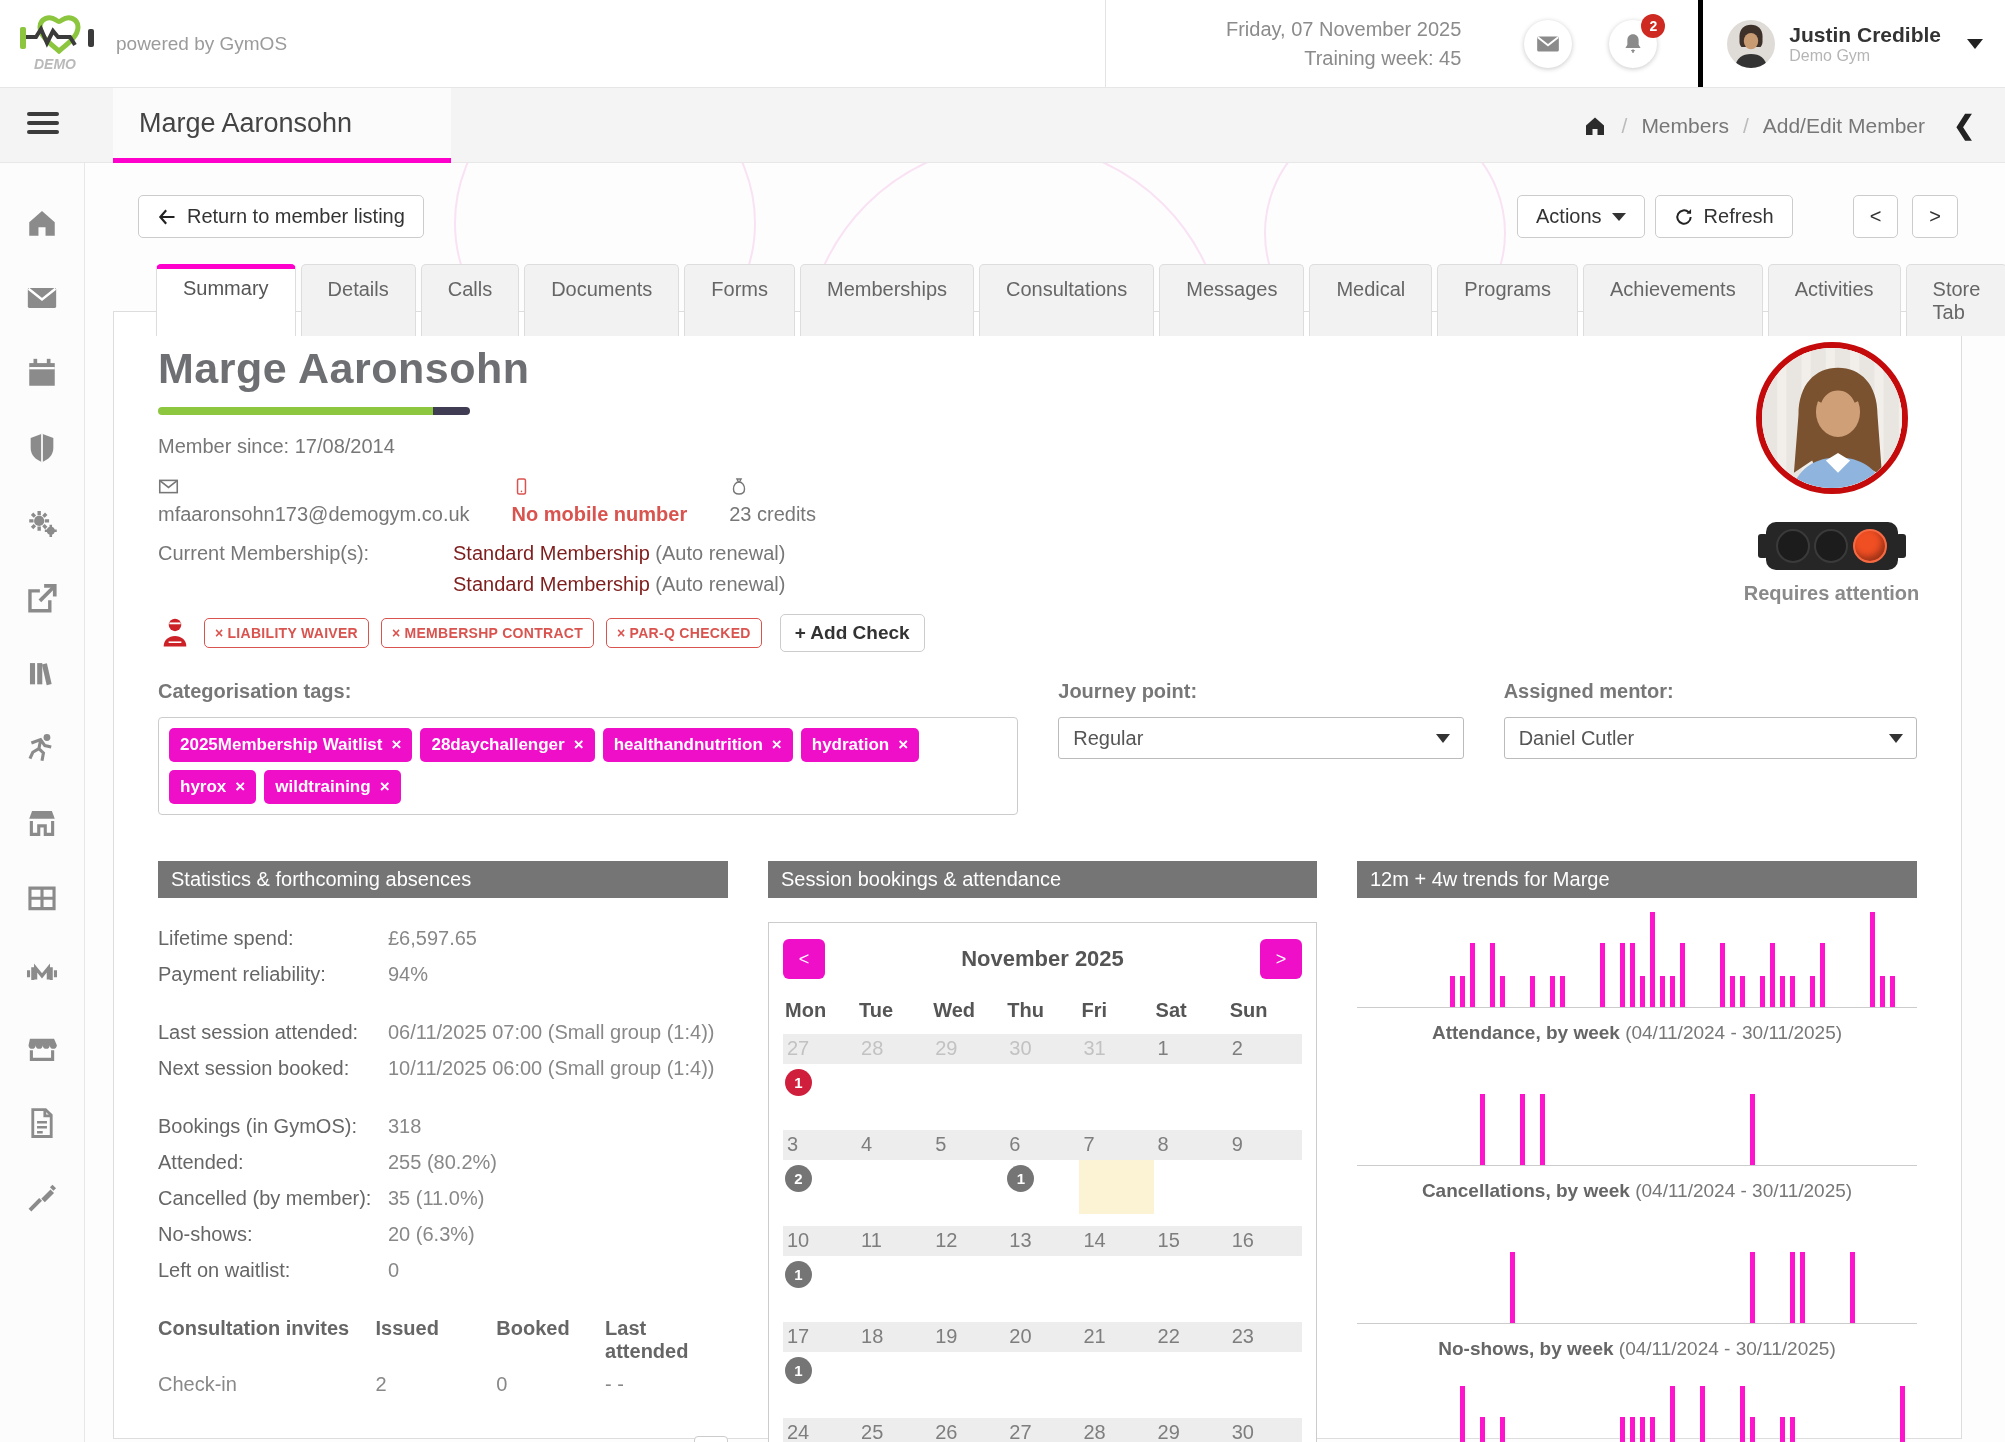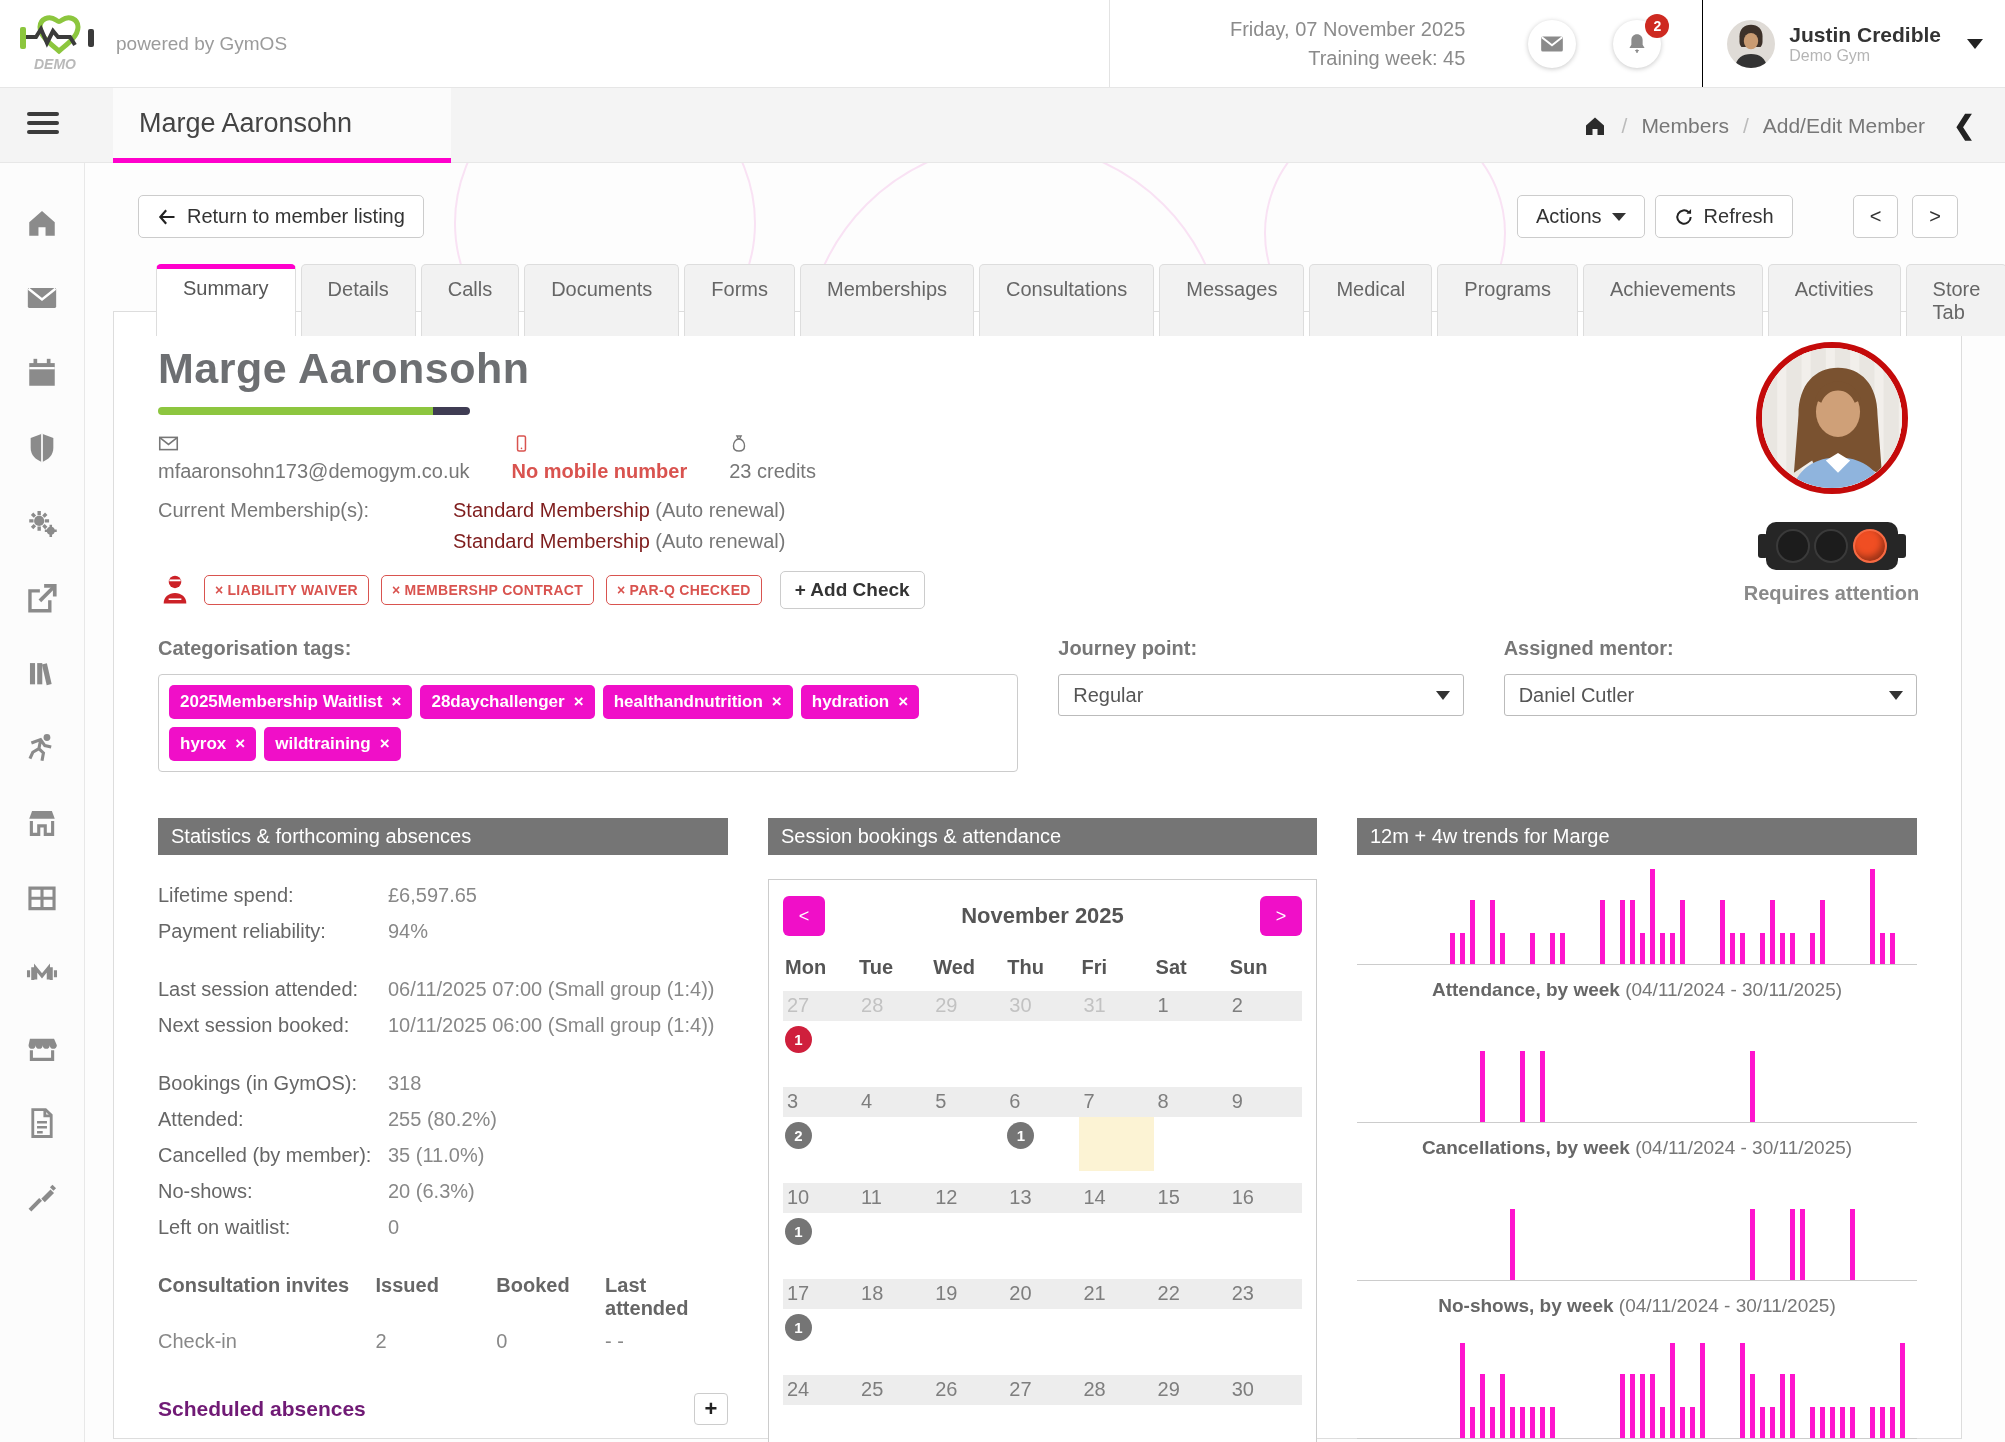--- a/index.html
+++ b/index.html
@@ -7,21 +7,21 @@
   body { font-family:"Liberation Sans", sans-serif; background:#fdfdfd; color:#666; position:relative; }
 
   
   .top-header { position:absolute; top:0; left:0; width:2005px; height:88px; background:#fff; border-bottom:1px solid #e6e6e6; display:flex; align-items:center; z-index:30; }
   .logo-wrap { display:flex; align-items:center; margin-left:16px; }
   .powered { color:#9b9b9b; font-size:19px; margin-left:14px; }
   .hdr-right { margin-left:auto; display:flex; align-items:center; height:100%;gap:19px; }
   .date-block { border-left:1px solid #e3e3e3; height:100%; display:flex; flex-direction:column; justify-content:center; align-items:flex-end; padding:0 26px 0 120px; color:#8b8b8b; font-size:20px; line-height:1.45; }
   .circle-btn { width:48px; height:48px; border-radius:50%; background:#fff; box-shadow:0 1px 5px rgba(0,0,0,.22); display:flex; align-items:center; justify-content:center; margin-left:18px; position:relative; cursor:pointer; }
   .bell-badge { position:absolute; top:-6px; right:-8px; background:#ce2a21; color:#fff; min-width:24px; height:24px; border-radius:12px; font-size:14px; font-weight:bold; display:flex; align-items:center; justify-content:center; padding:0 6px; }
-  .user-block { border-left:1px solid #000000; height:100%; display:flex; align-items:center; padding:0 22px 0 24px; margin-left:22px; }
+  .user-block { border-left:5px solid #000000; height:100%; display:flex; align-items:center; padding:0 22px 0 24px; margin-left:22px; }
   .avatar-sm { width:48px; height:48px; border-radius:50%; overflow:hidden; flex:0 0 48px; }
   .user-names { margin-left:14px; }
   .user-name { font-size:21px; color:#333; font-weight:bold; }
   .user-org { font-size:16px; color:#b5b5b5; }
   .caret-down { width:0; height:0; border-left:8px solid transparent; border-right:8px solid transparent; border-top:10px solid #222; margin-left:26px; cursor:pointer; }
 
   
   .title-bar { position:absolute; top:88px; left:0; width:2005px; height:75px; background:#f4f4f4; border-bottom:1px solid #e7e7e7; z-index:25; }
   .burger { position:absolute; left:27px; top:24px; width:32px; cursor:pointer; }
   .burger span { display:block; height:4px; background:#3b3b3b; border-radius:2px; margin-bottom:5px; }
@@ -350,20 +350,21 @@
       <div class="tab">Activities</div>
       <div class="tab">Store Tab</div>
     </div>
 
   <div class="card">
     <div class="member-name">Marge Aaronsohn</div>
     <div class="progress">
       <div class="p-green" id="p-green" style="width: 88%;"></div>
         <div class="p-dark" id="p-dark" style="width: 12%;"></div>
     </div>
+    <div class="member-since">Member since: 17/08/2014</div>
 
     <div class="contact-row">
       <span class="contact-item">
         <svg width="21" height="21" viewBox="0 0 24 24">
             <rect x="2" y="5" width="20" height="14" fill="none" stroke="#777" stroke-width="1.8"></rect>
             <path d="M2.5 5.5 12 13l9.5-7.5" stroke="#777" stroke-width="1.8" fill="none"></path>
           </svg>
         <span>mfaaronsohn173@demogym.co.uk</span>
       </span>
       <span class="contact-gap"></span>

